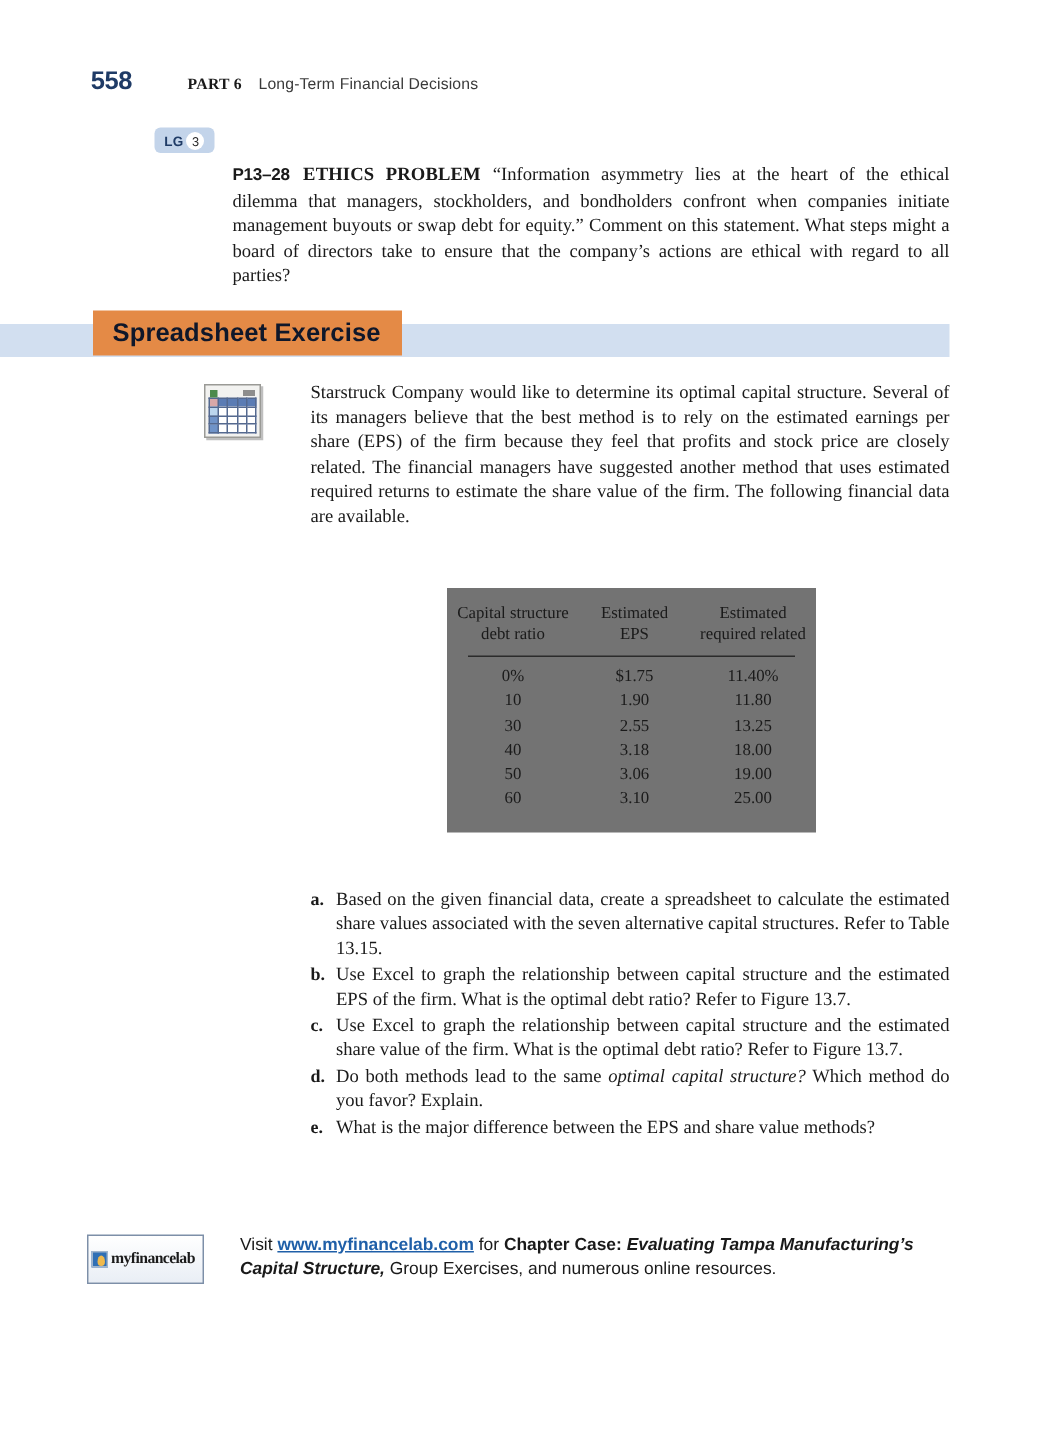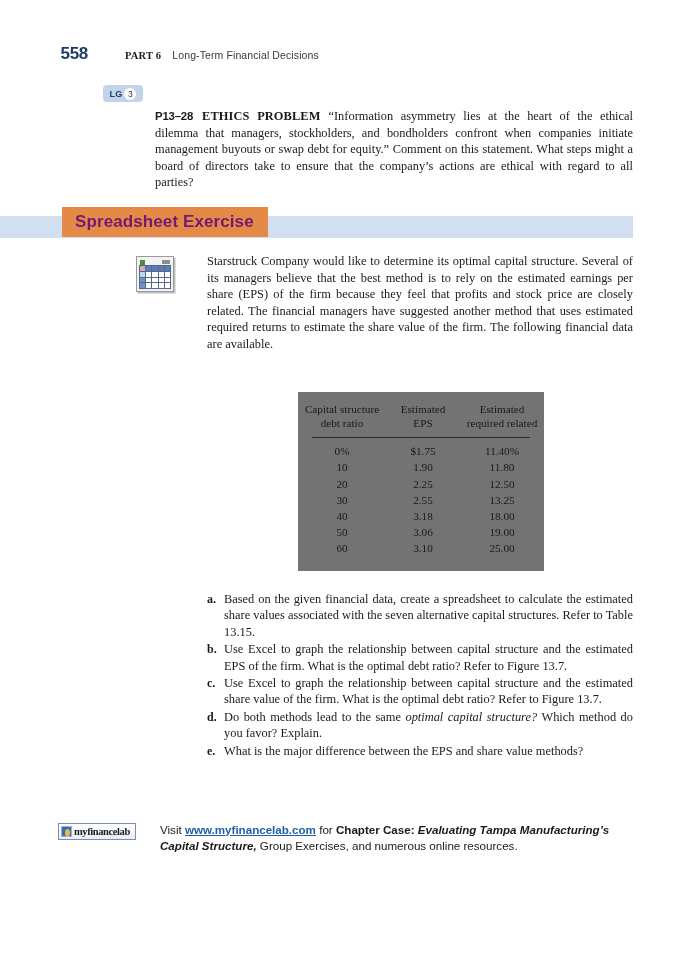--- a/index.html
+++ b/index.html
@@ -118,21 +118,21 @@
     height: 30px;
     padding: 0 14px 0 13px;
     background: #e48a46;
     display: flex;
     align-items: center;
   }
   .banner-box span {
     font-family: "Liberation Sans", sans-serif;
     font-weight: bold;
     font-size: 17px;
-    color: #701a75;
+    color: #0f172a;
     letter-spacing: 0.1px;
   }
 
   
   .ss-icon {
     position: absolute;
     left: 136px; top: 256px;
     width: 38px; height: 36px;
     background: #f2f2f0;
     border: 1px solid #9a9a96;
@@ -251,21 +251,21 @@
 
   
   .footer {
     position: absolute;
     left: 58px; top: 822px;
     width: 580px;
     display: flex;
     align-items: flex-start;
   }
   .mfl-logo {
-    width: 78px; height: 17px;
+    width: 78px; height: 33px;
     border: 1px solid #7d8fa8;
     background: linear-gradient(#ffffff, #e9eef5);
     display: flex;
     align-items: center;
     padding: 0 2px;
     flex: 0 0 78px;
     margin-top: 1px;
   }
   .mfl-mark {
     width: 11px; height: 11px;
@@ -390,25 +390,20 @@
     <tbody id="table-body-rows">
         <tr>
           <td class="th-c1">0%</td>
           <td class="th-c2">$1.75</td>
           <td class="th-c3">11.40%</td>
         </tr>
         <tr>
           <td class="th-c1">10</td>
           <td class="th-c2">1.90</td>
           <td class="th-c3">11.80</td>
-        </tr>
-        <tr>
-          <td class="th-c1">20</td>
-          <td class="th-c2">2.25</td>
-          <td class="th-c3">12.50</td>
         </tr>
         <tr>
           <td class="th-c1">30</td>
           <td class="th-c2">2.55</td>
           <td class="th-c3">13.25</td>
         </tr>
         <tr>
           <td class="th-c1">40</td>
           <td class="th-c2">3.18</td>
           <td class="th-c3">18.00</td>

